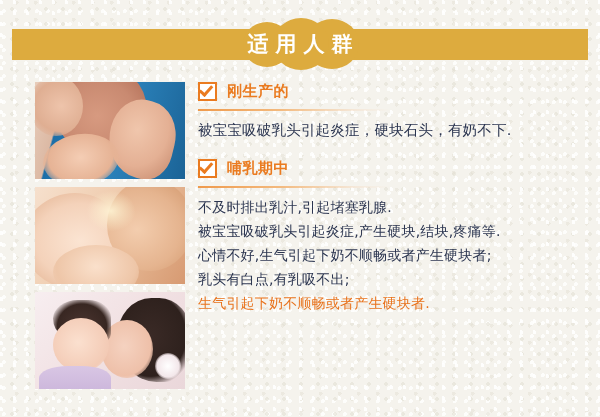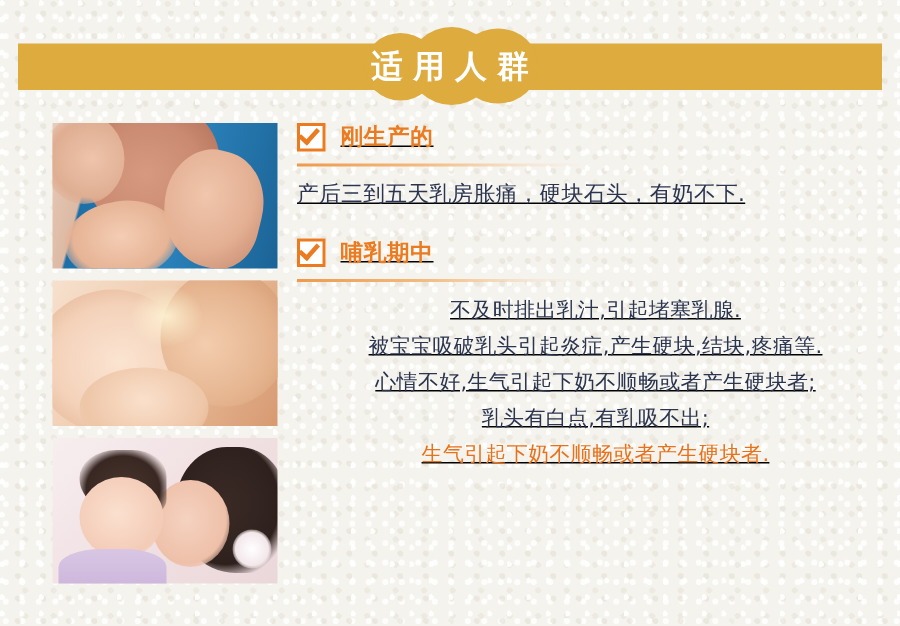--- a/index.html
+++ b/index.html
@@ -182,21 +182,20 @@
     background: radial-gradient(circle at 50% 50%, #ffffff 0%, #f3e7ea 60%, rgba(243,231,234,0) 78%);
     border-radius: 50%;
   }
 
   
   .textcol {
     position: absolute;
     left: 198px;
     top: 0px;
     width: 398px;
-    text-decoration: underline;
   }
   .block { margin-bottom: 4px; }
   .heading-row {
     display: flex;
     align-items: center;
     gap: 10px;
     height: 26px;
   }
   .checkbox {
     width: 15px;
@@ -280,24 +279,24 @@
   </div>
 
   <div class="textcol">
 
     <div class="block block-1">
       <div class="heading-row">
         <span class="checkbox"></span>
         <span class="heading-text">刚生产的</span>
       </div>
       <div class="rule"></div>
-      <div class="body-line">产后三到五天乳房胀痛，硬块石头，有奶不下.</div>
-    </div>
-
-    <div class="block block-2" style="margin-top:12px;text-align:center;">
+      <div class="body-line">被宝宝吸破乳头引起炎症，硬块石头，有奶不下.</div>
+    </div>
+
+    <div class="block block-2" style="margin-top:12px;">
       <div class="heading-row">
         <span class="checkbox"></span>
         <span class="heading-text">哺乳期中</span>
       </div>
       <div class="rule"></div>
       <div class="body-line">不及时排出乳汁,引起堵塞乳腺.</div>
       <div class="body-line">被宝宝吸破乳头引起炎症,产生硬块,结块,疼痛等.</div>
       <div class="body-line">心情不好,生气引起下奶不顺畅或者产生硬块者;</div>
       <div class="body-line">乳头有白点,有乳吸不出;</div>
       <div class="body-line accent">生气引起下奶不顺畅或者产生硬块者.</div>

